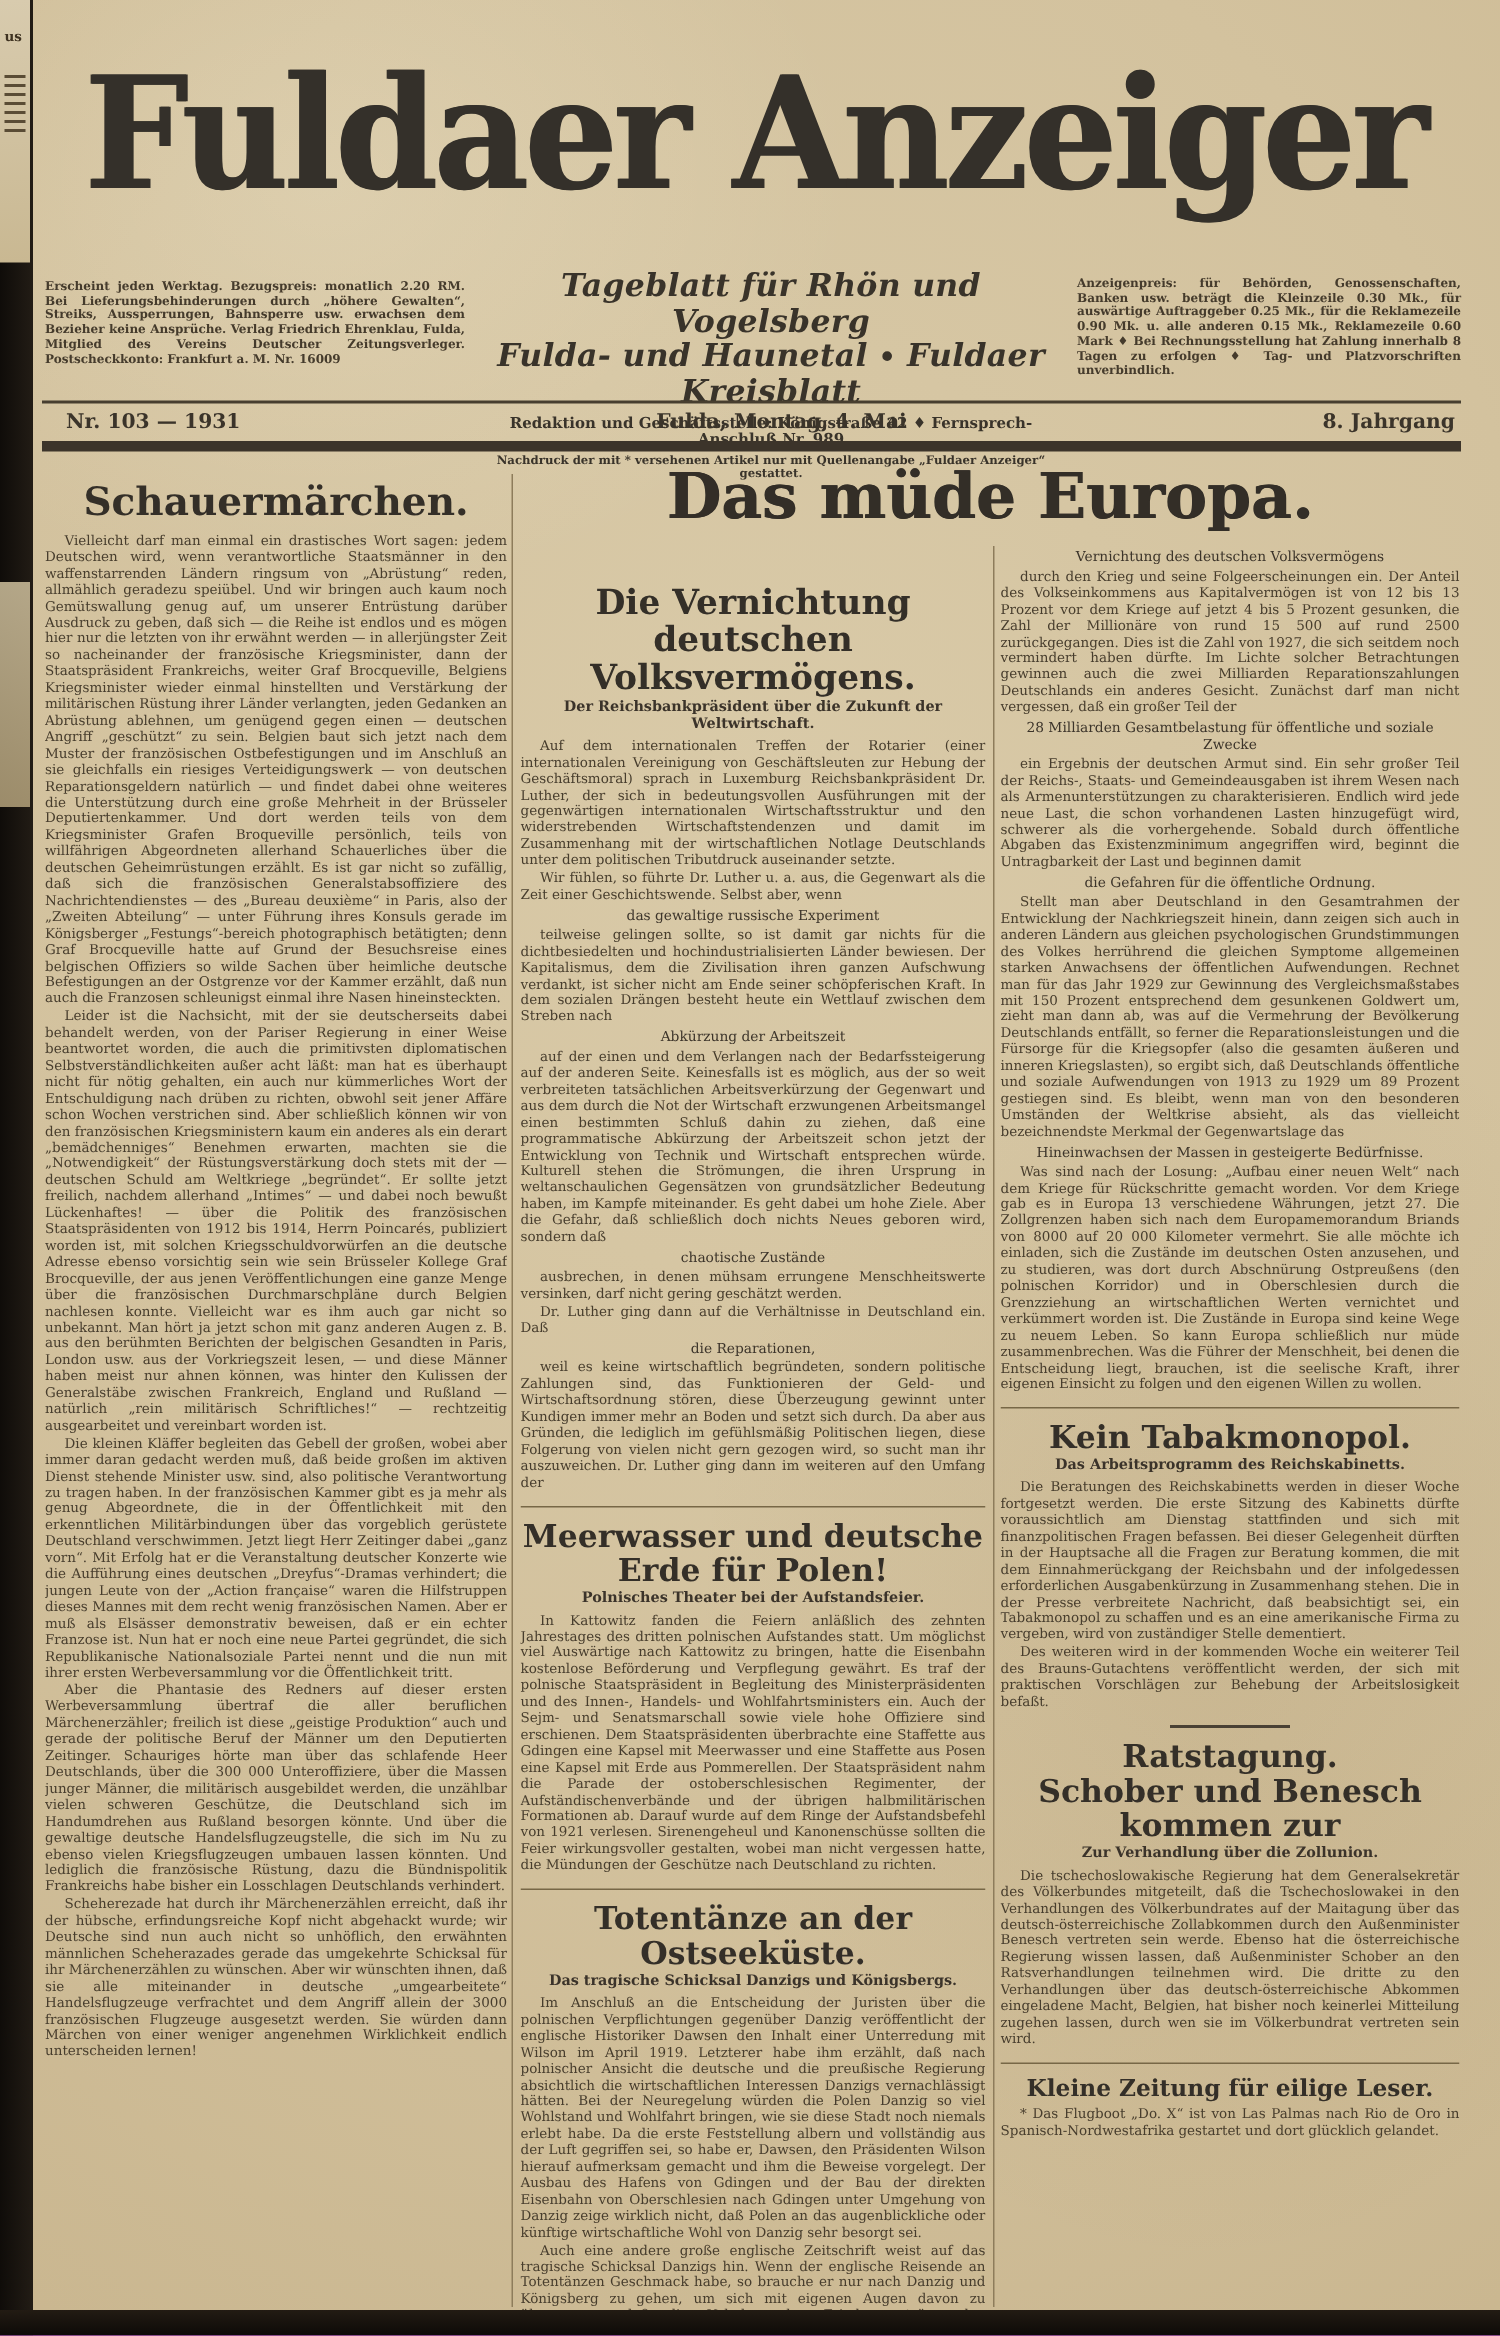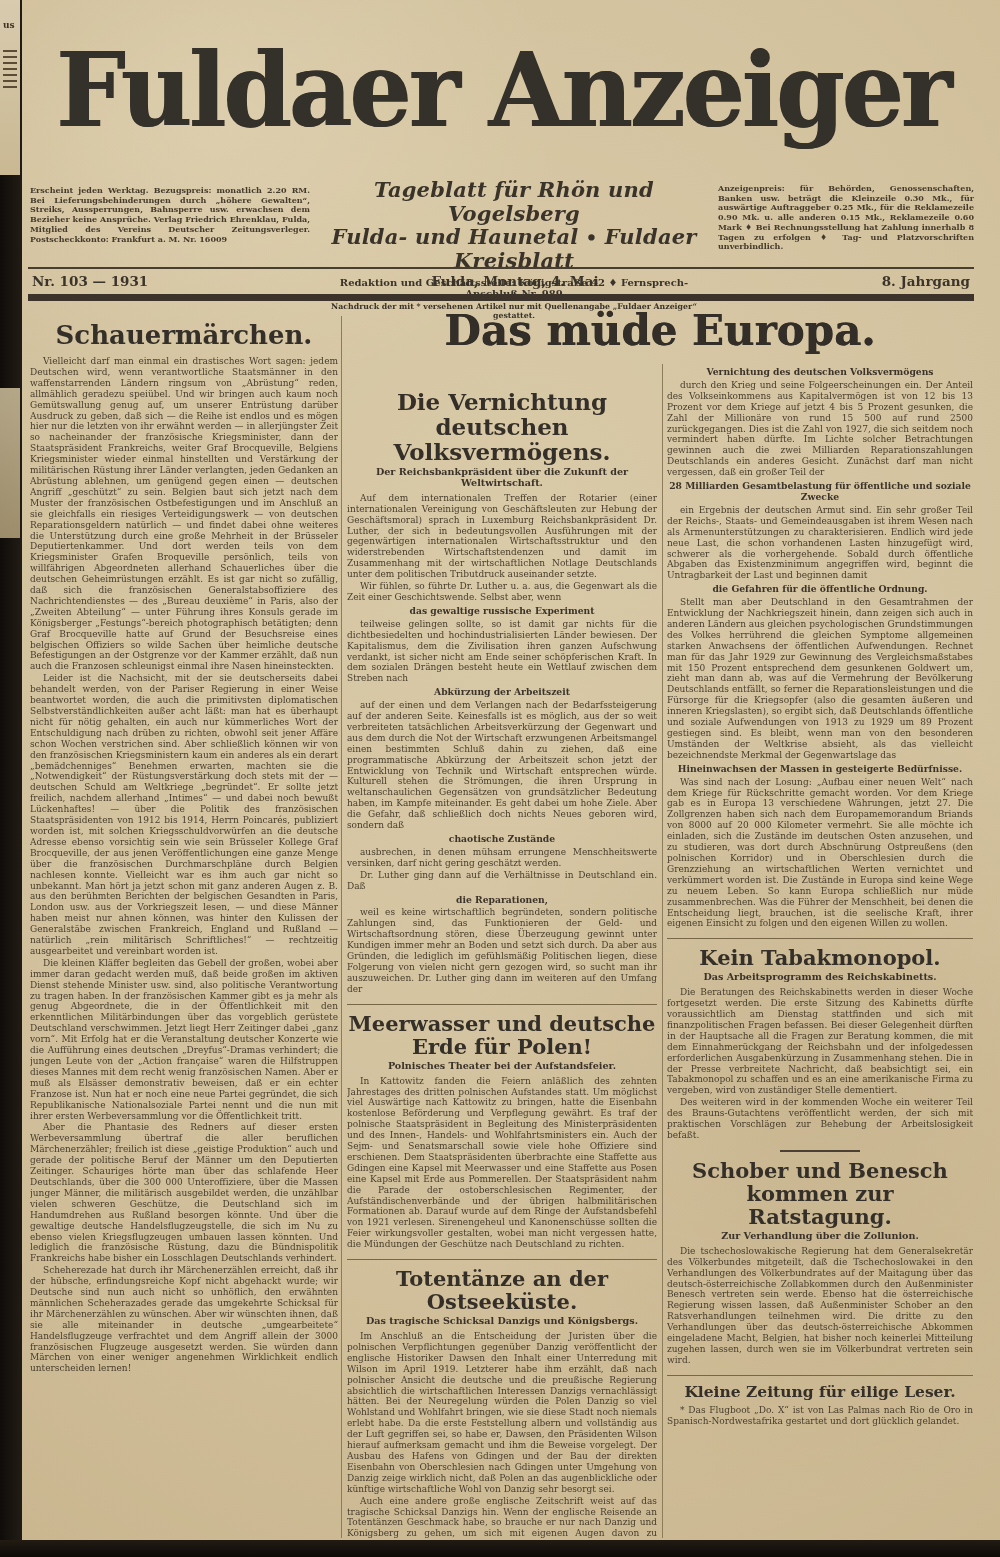--- a/index.html
+++ b/index.html
@@ -33,38 +33,38 @@
   .box-right { left:718px; top:184px; width:256px; }
   .center-block { position:absolute; left:314px; top:178px; width:400px; text-align:center; color:#39332a; }
   .subtitle { font-size:21px; line-height:23.5px; font-weight:bold; letter-spacing:0.2px;font-style:italic; }
   .address  { font-size:10px; font-weight:bold; margin-top:5px; }
   .notice   { font-size:7.8px; font-weight:bold; margin-top:3px; }
 
   
   .dateline-wrap { position:absolute; left:28px; top:267px; width:946px; }
   .dl-top { height:2px; background:#473e2f; }
   .dl-row { display:flex; justify-content:space-between; align-items:flex-start; padding:4px 4px 5px;
-            font-size:13.5px; font-weight:bold; color:#3b342a; }
+            font-size:13.5px; font-weight:bold; color:#3b342a;margin-left:12px; }
   .dl-thick { height:7px; background:#3c342a; }
 
   
   .banner { position:absolute; left:345px; top:308px; width:630px; text-align:center;
             font-size:42px; line-height:46px; font-weight:bold; color:#332e27;
             text-shadow:0.5px 0 0 #332e27; }
   .vrule { position:absolute; width:1px; background:#8d7c5b; }
   .vr1 { left:341px; top:316px; height:1222px; }
   .vr2 { left:662px; top:364px; height:1174px; }
 
   .col { position:absolute; font-size:9px; line-height:10.9px; text-align:justify;
          color:#473d2d; overflow:hidden; }
   .col1 { left:30px;  top:318px; width:308px; height:1221px; }
   .col2 { left:347px; top:370px; width:310px; height:1169px;margin-top:16px; }
   .col3 { left:667px; top:364px; width:306px; height:1175px; }
   .col p { margin:0 0 1px; text-indent:13px; }
-  .subhead { text-align:center; font-weight:bold; font-size:9.2px; margin:3px 0 2px; text-indent:0; color:#3c342a; }
+  .subhead { text-align:center; font-weight:normal; font-size:9.2px; margin:3px 0 2px; text-indent:0; color:#3c342a; }
   .kicker  { text-align:center; font-weight:bold; font-size:9.6px; margin:3px 0 4px; text-indent:0; color:#3b332a; }
   .art-head { text-align:center; font-weight:bold; font-size:21px; line-height:23px; margin:3px 0 1px; color:#342f28; }
   .art-head-xl { font-size:26px; line-height:28px; margin-bottom:7px; }
   .art-head-lg { font-size:23px; line-height:25px; }
   .art-head-sm { font-size:15.5px; line-height:18px; margin-bottom:4px; }
   .rule-thin  { height:1px; background:#776746; margin:9px 0 7px; }
   .rule-short { width:80px; height:2px; background:#4a4134; margin:9px auto 7px; }
 </style>
 </head>
 <body>
@@ -167,22 +167,22 @@
     <div class="rule-thin"></div>
 
     <div class="art-head">Kein Tabakmonopol.</div>
     <div class="kicker">Das Arbeitsprogramm des Reichskabinetts.</div>
     <p>Die Beratungen des Reichskabinetts werden in dieser Woche fortgesetzt werden. Die erste Sitzung des Kabinetts dürfte voraussichtlich am Dienstag stattfinden und sich mit finanzpolitischen Fragen befassen. Bei dieser Gelegenheit dürften in der Hauptsache all die Fragen zur Beratung kommen, die mit dem Einnahmerückgang der Reichsbahn und der infolgedessen erforderlichen Ausgabenkürzung in Zusammenhang stehen. Die in der Presse verbreitete Nachricht, daß beabsichtigt sei, ein Tabakmonopol zu schaffen und es an eine amerikanische Firma zu vergeben, wird von zuständiger Stelle dementiert.</p>
     <p>Des weiteren wird in der kommenden Woche ein weiterer Teil des Brauns-Gutachtens veröffentlicht werden, der sich mit praktischen Vorschlägen zur Behebung der Arbeitslosigkeit befaßt.</p>
 
     <div class="rule-short"></div>
 
     <div class="art-head">
+      <div>Ratstagung.</div>
       <div>Schober und Benesch kommen zur</div>
-      <div>Ratstagung.</div>
     </div>
     <div class="kicker">Zur Verhandlung über die Zollunion.</div>
     <p>Die tschechoslowakische Regierung hat dem Generalsekretär des Völkerbundes mitgeteilt, daß die Tschechoslowakei in den Verhandlungen des Völkerbundrates auf der Maitagung über das deutsch-österreichische Zollabkommen durch den Außenminister Benesch vertreten sein werde. Ebenso hat die österreichische Regierung wissen lassen, daß Außenminister Schober an den Ratsverhandlungen teilnehmen wird. Die dritte zu den Verhandlungen über das deutsch-österreichische Abkommen eingeladene Macht, Belgien, hat bisher noch keinerlei Mitteilung zugehen lassen, durch wen sie im Völkerbundrat vertreten sein wird.</p>
 
     <div class="rule-thin"></div>
 
     <div class="art-head art-head-sm">Kleine Zeitung für eilige Leser.</div>
     <p>* Das Flugboot „Do. X“ ist von Las Palmas nach Rio de Oro in Spanisch-Nordwestafrika gestartet und dort glücklich gelandet.</p>
   </div>
 

